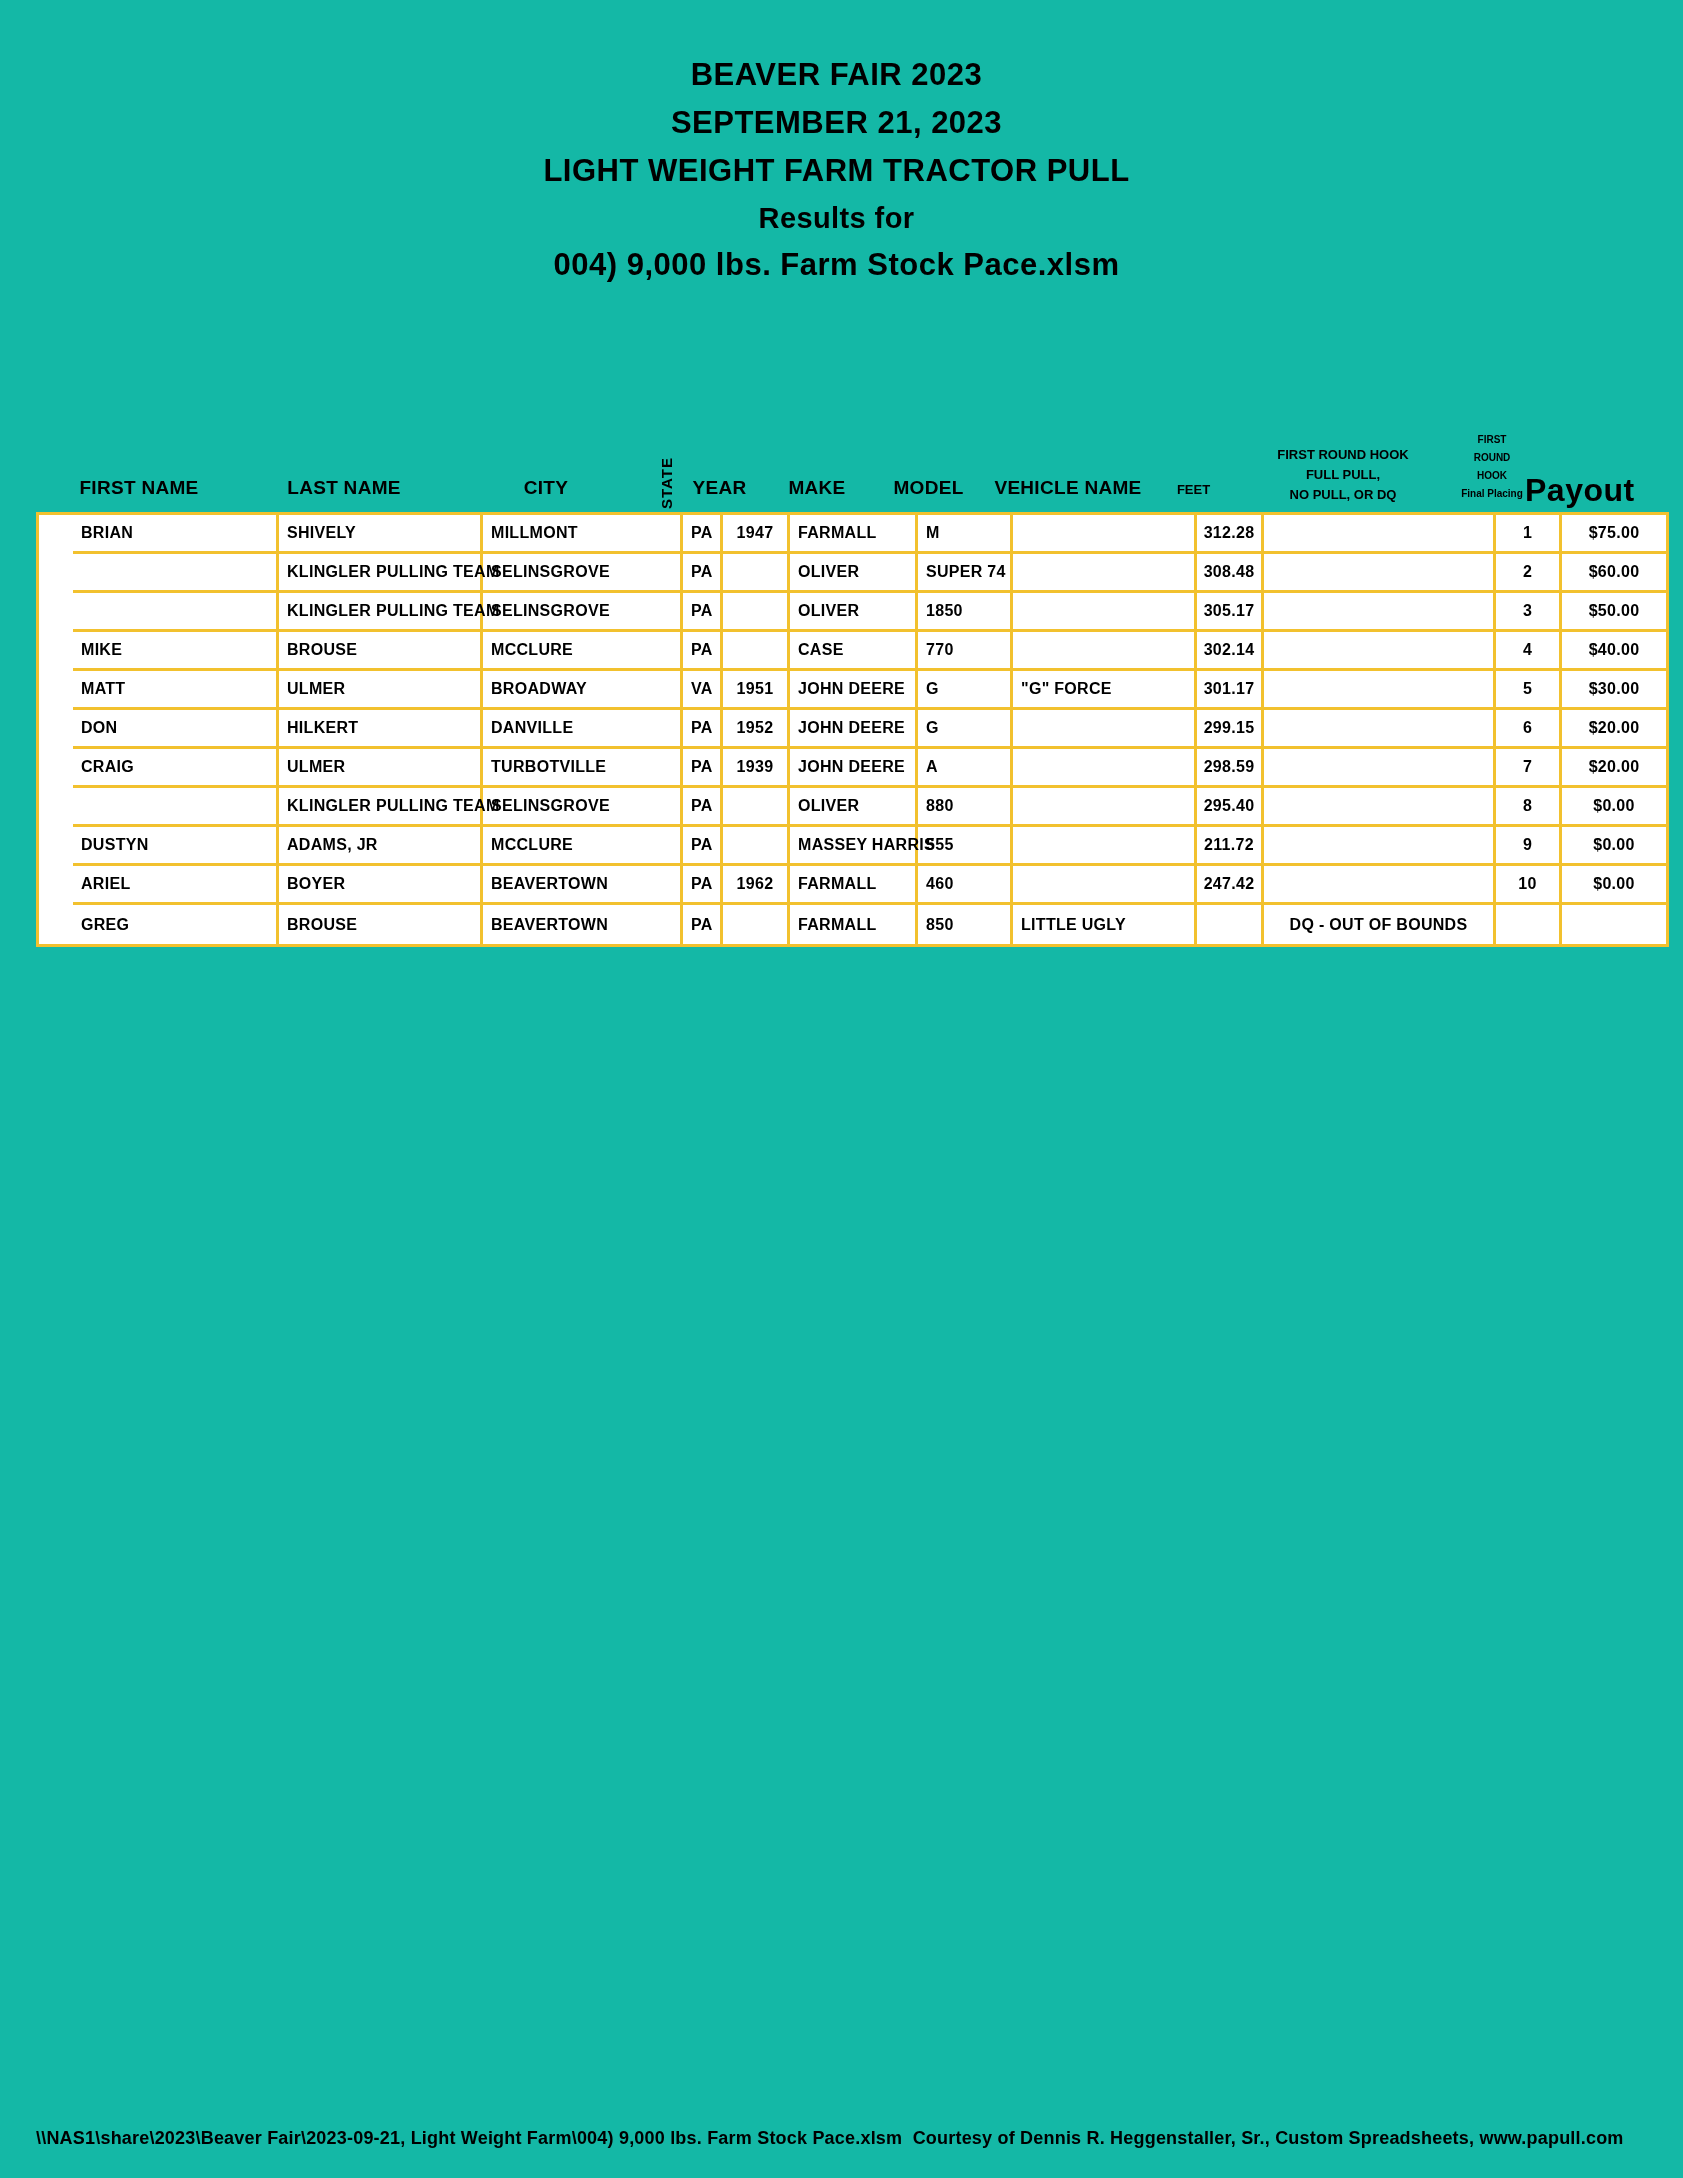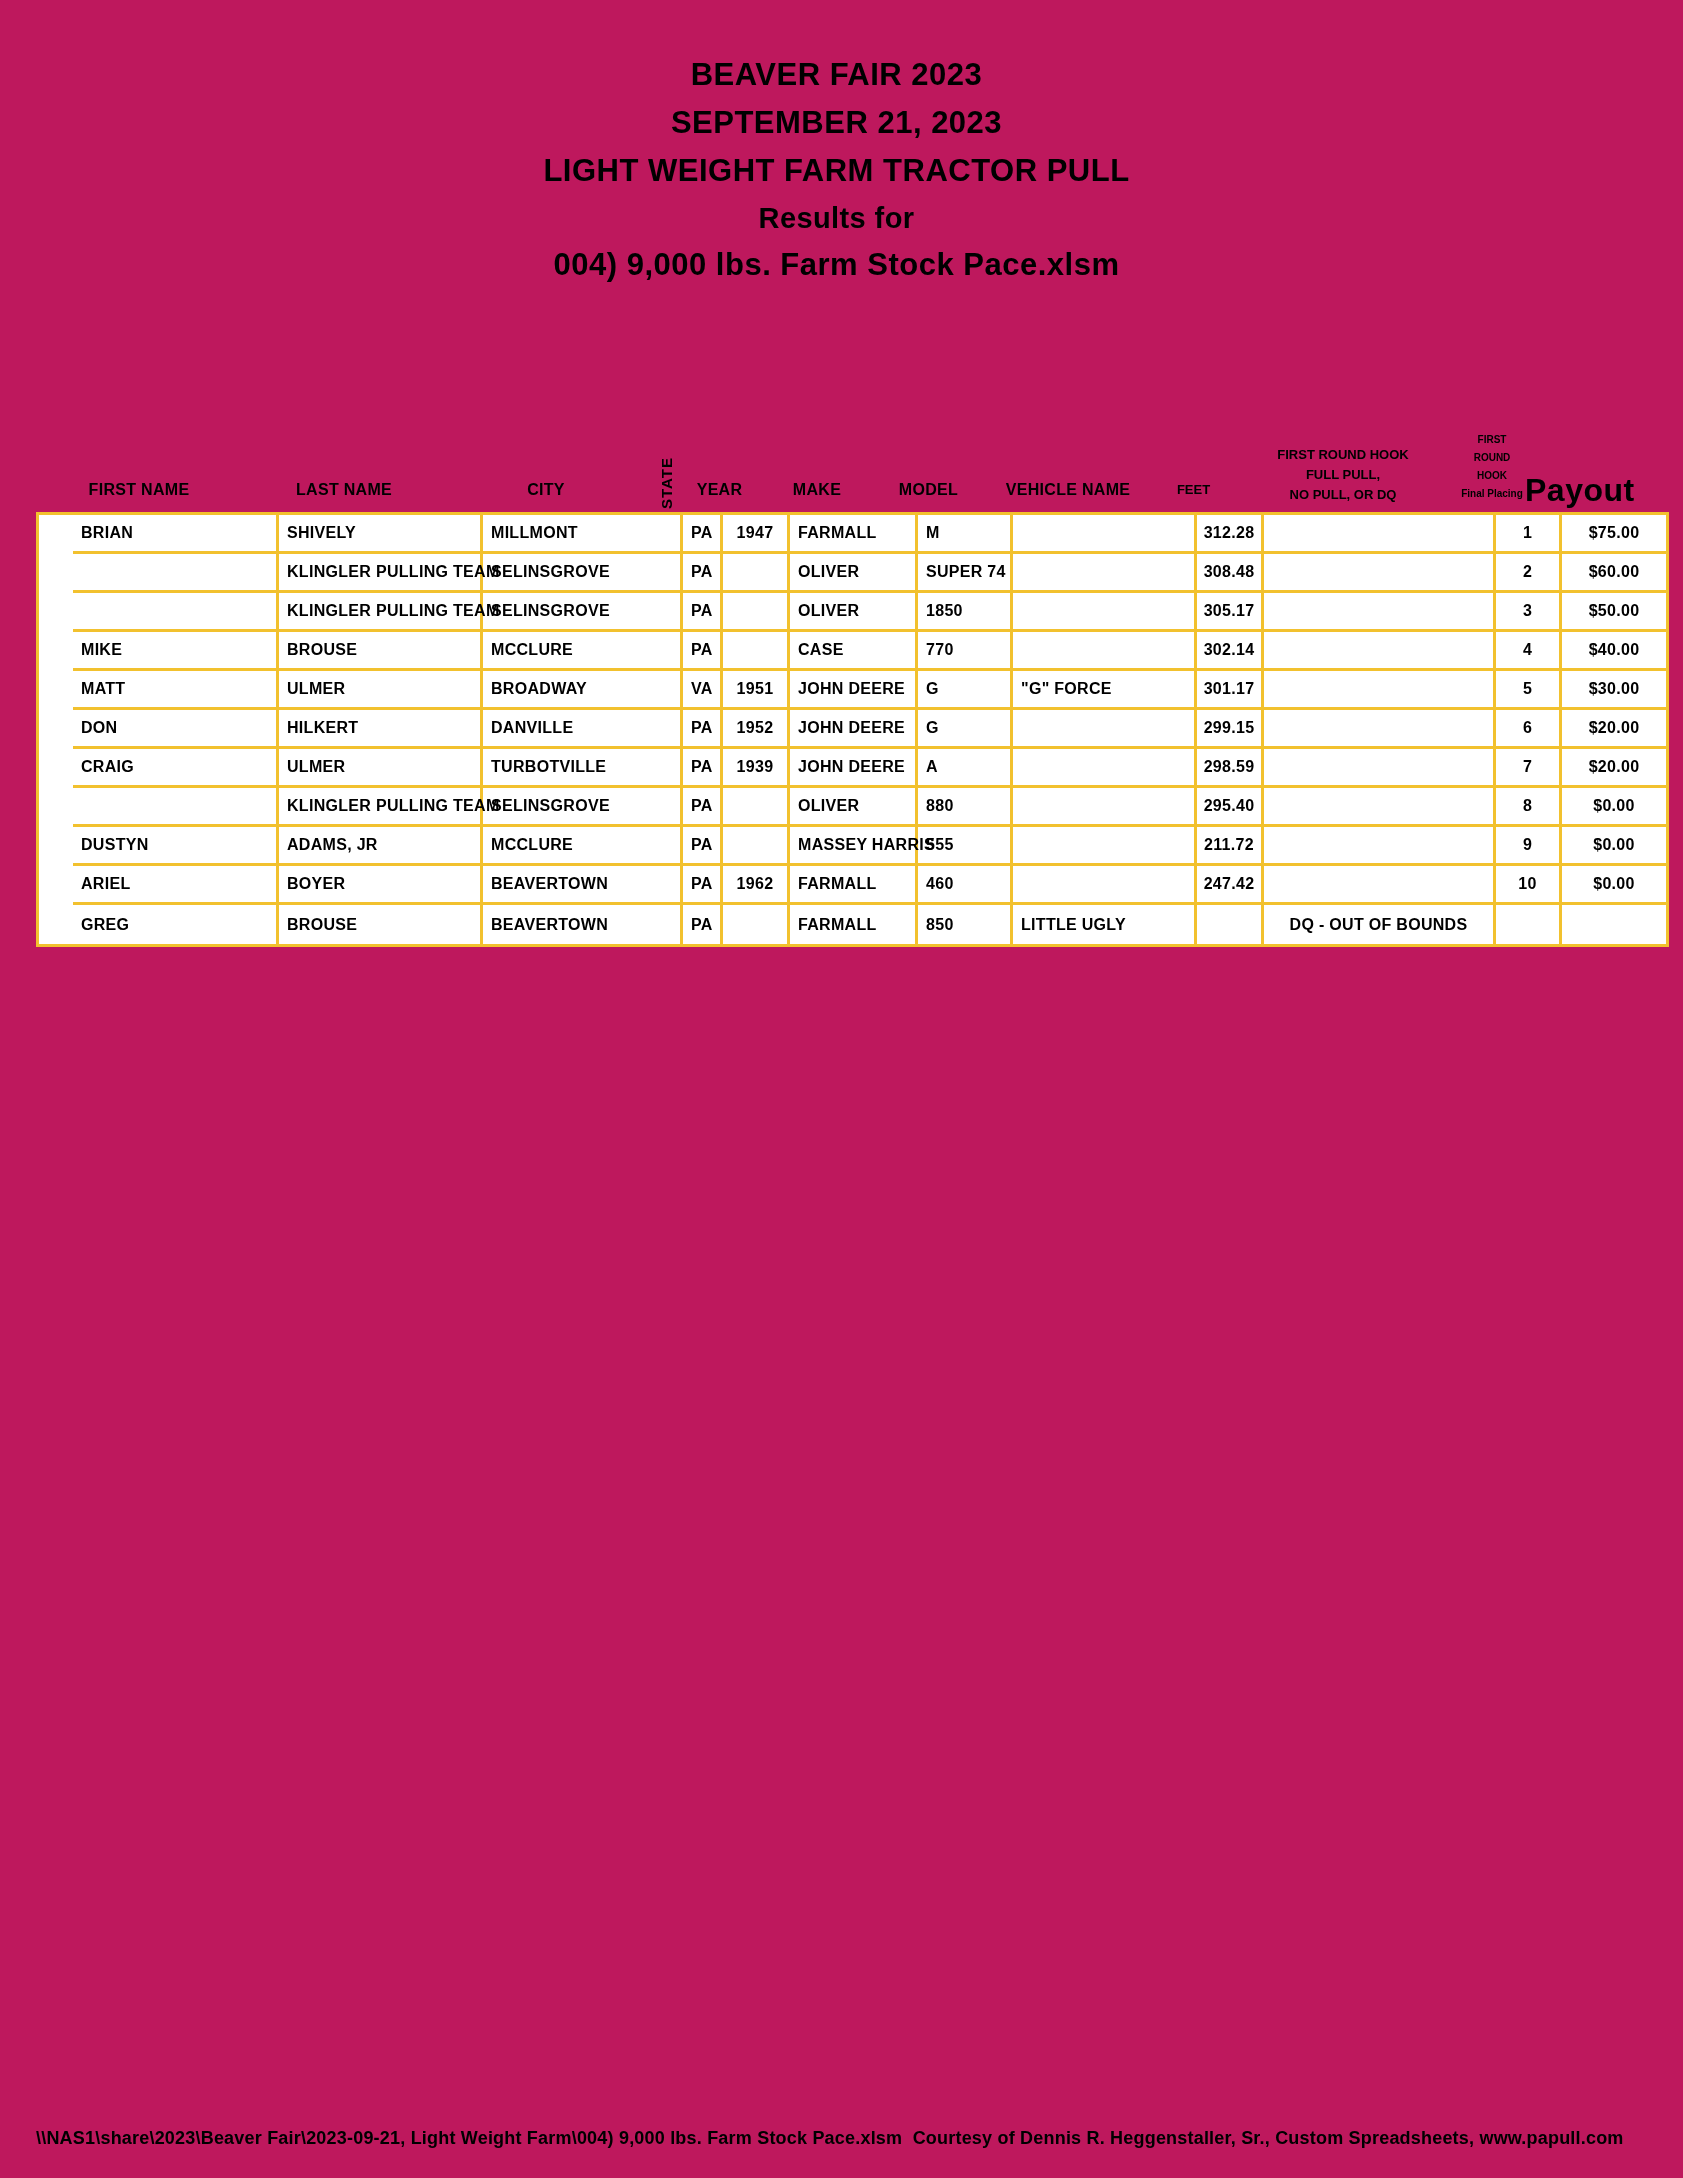--- a/index.html
+++ b/index.html
@@ -1,37 +1,37 @@
 <!DOCTYPE html>
 <html><head>
 <meta charset="utf-8">
 <style>
   html,body{margin:0;padding:0;background:#ffffff;}
   .sheet{
     position:relative;
     width:1683px;height:2178px;
-    background:#be185d;
+    background:#14b8a6;
     font-family:"Liberation Sans", sans-serif;
     font-weight:700;
     color:#000000;
     overflow:hidden;
   }
   
   .titles{position:absolute;top:51px;left:0;width:1673px;text-align:center;}
   .t-big{font-size:31px;line-height:48px;letter-spacing:0.5px;}
   .t-med{font-size:29px;line-height:46px;letter-spacing:0.4px;}
   
   .thead{
     position:absolute;top:418px;left:36px;width:1593px;height:95px;
     display:grid;
     grid-template-columns:206px 204px 200px 40px 67px 128px 95px 184px 67px 232px 66px 104px;
     align-items:end;
   }
   .hc{text-align:center;}
-  .h-std{font-size:16px;letter-spacing:0.3px;padding-bottom:14px;}
+  .h-std{font-size:19px;letter-spacing:0.3px;padding-bottom:14px;}
   .h-feet{font-size:13px;padding-bottom:16px;margin-top:12px;}
   .h-hook{font-size:13px;line-height:20px;padding-bottom:8px;margin-top:8px;}
   .h-place{font-size:10px;line-height:18px;padding-bottom:10px;}
   .h-payout{font-size:32px;padding-bottom:4px;letter-spacing:0.5px;}
   .h-state{display:flex;justify-content:center;align-items:flex-end;padding-bottom:4px;}
   .vert{writing-mode:vertical-rl;transform:rotate(180deg);font-size:15px;letter-spacing:1px;}
   
   .tbody{
     position:absolute;top:512px;left:36px;
     border:3px solid #F2C12E;

